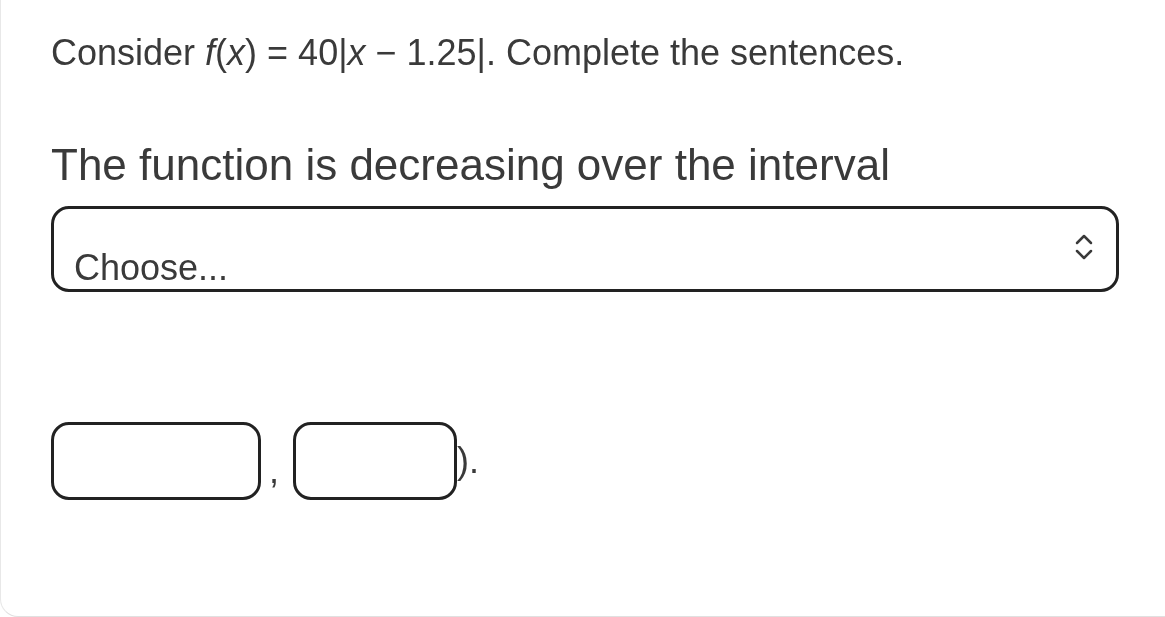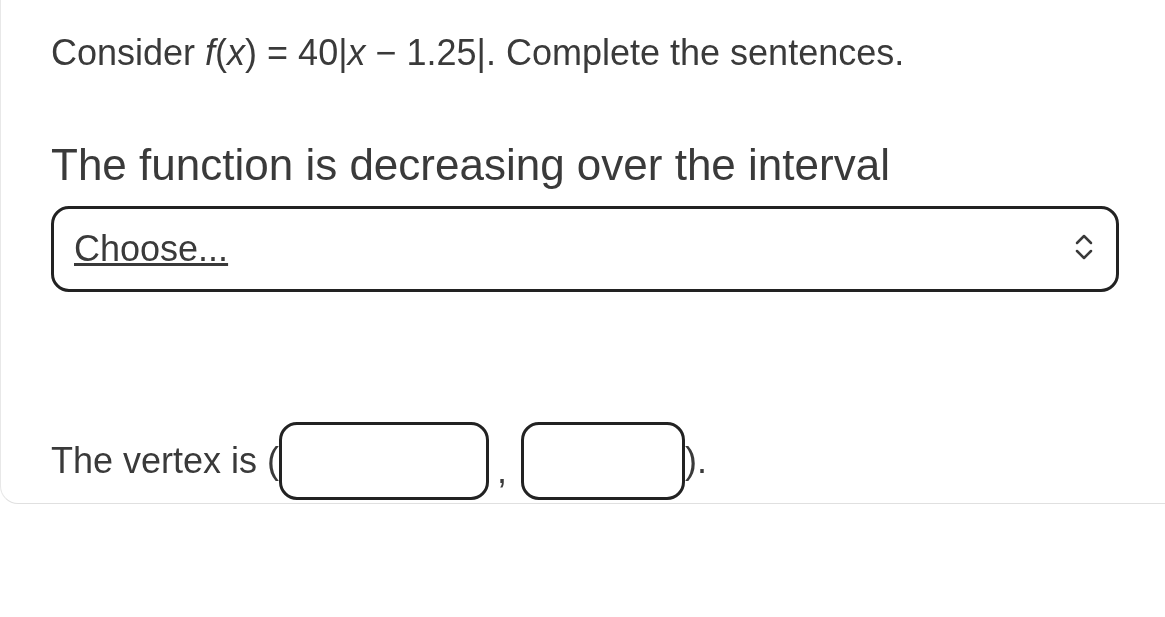--- a/index.html
+++ b/index.html
@@ -10,21 +10,21 @@
     padding: 0;
     font-family: Arial, Helvetica, sans-serif;
     background: #ffffff;
     width: 1165px;
     height: 617px;
     position: relative;
   }
   .container {
     padding: 28px 50px 40px 50px;
     width: 1165px;
-    height: 504px;
+    height: 617px;
     border-bottom-left-radius: 18px;
     border-bottom: 1px solid #e0e0e0;
     border-left: 1px solid #e8e8e8;
   }
   .problem-text {
     font-size: 36px;
     color: #3a3a3a;
     line-height: 1.4;
     margin-bottom: 56px;
   }
@@ -45,23 +45,22 @@
   .select-box {
     width: 100%;
     height: 86px;
     border: 3px solid #222;
     border-radius: 18px;
     background: #fff;
     font-size: 36px;
     color: #3a3a3a;
     padding: 0 60px 0 20px;
     display: flex;
-    align-items: center;
+    align-items: flex-end;
     cursor: pointer;
-    text-decoration: underline;
   }
   .select-icon {
     position: absolute;
     right: 24px;
     top: 50%;
     transform: translateY(-50%);
     pointer-events: none;
   }
   .vertex-row {
     display: flex;
@@ -110,20 +109,19 @@
     </div>
     <span class="select-icon">
       <svg width="22" height="30" viewBox="0 0 22 30">
         <path d="M4 11 L11 4 L18 11" fill="none" stroke="#3a3a3a" stroke-width="2.5" stroke-linecap="round" stroke-linejoin="round"></path>
         <path d="M4 19 L11 26 L18 19" fill="none" stroke="#3a3a3a" stroke-width="2.5" stroke-linecap="round" stroke-linejoin="round"></path>
       </svg>
     </span>
   </div>
 
   <div class="vertex-row">
-    <span class="txt">The vertex is (</span>
     <input class="vertex-input" type="text" style="">
     <span class="comma">,</span>
     <input class="vertex-input small" type="text" style="">
     <span class="txt">).</span>
   </div>
 
 </div>
 
 </body></html>

